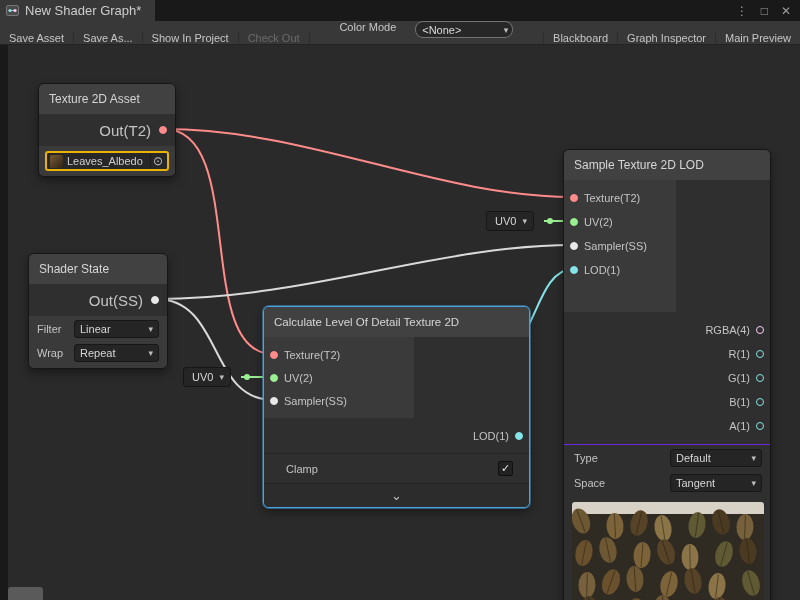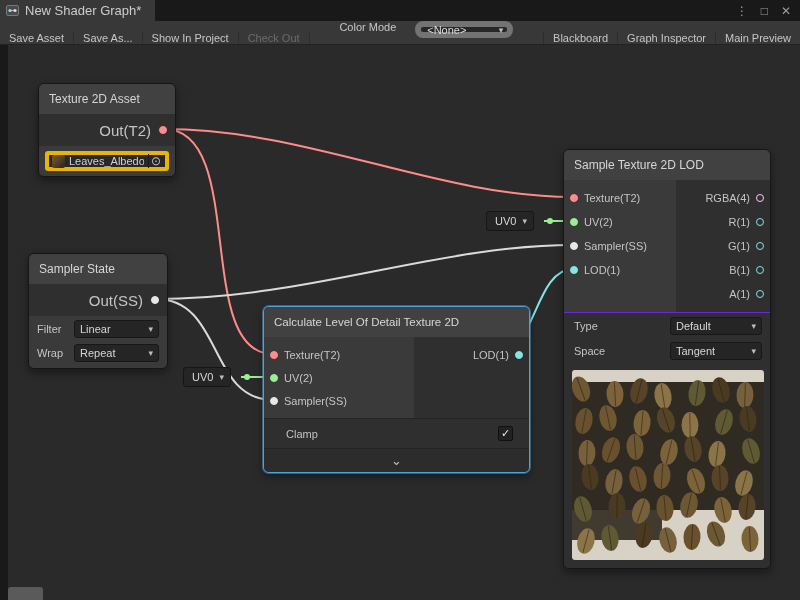--- a/index.html
+++ b/index.html
@@ -11,21 +11,21 @@
   .sg-icon { width:13px; height:13px; display:flex; }
   .win-controls { margin-left:auto; display:flex; align-items:center; gap:13px; padding-right:9px; color:#9e9e9e; font-size:12px; }
 
   
   .toolbar { display:flex; align-items:stretch; justify-content:space-between; height:24px; background:#383838; border-bottom:1px solid #232323; color:#c6c6c6; font-size:11px; }
   .tb-group { display:flex; align-items:flex-end; }
   button.tb-btn { appearance:none; background:transparent; border:none; border-right:1px solid #2d2d2d; color:#c6c6c6; font-size:11px; font-family:inherit; padding:0 9px; display:flex; align-items:center; white-space:nowrap; }
   .tb-right button.tb-btn { border-right:none; border-left:1px solid #2d2d2d; }
   button.tb-btn.disabled { color:#6b6b6b; }
   .tb-center { display:flex; gap:7px; padding:0 4px; }
-  .tb-dropdown { display:flex; align-items:center; justify-content:space-between; width:98px; height:17px; background:#272727; border:6px solid #737373; border-radius:8px; padding:0 4px 0 6px; color:#dcdcdc;margin-left:12px; }
+  .tb-dropdown { display:flex; align-items:center; justify-content:space-between; width:98px; height:17px; background:#272727; border:1px solid #737373; border-radius:8px; padding:0 4px 0 6px; color:#dcdcdc;margin-left:12px; }
   .dd-arrow { font-size:9px; color:#bdbdbd; }
 
   
   .canvas { position:absolute; left:8px; top:45px; width:800px; height:555px; background:#2a2a2a; overflow:hidden; }
   .wires { position:absolute; inset:0; }
   .wires path { fill:none; }
 
   
   .node { position:absolute; background:#2f2f2f; border:1px solid #161616; border-radius:6px; box-shadow:0 4px 10px rgba(0,0,0,.4); color:#c4c4c4; overflow:hidden; }
   .node.selected { border-color:#4AA3DF; box-shadow:0 0 0 1px rgba(74,163,223,.5), 0 4px 10px rgba(0,0,0,.4); }
@@ -36,30 +36,30 @@
   .p-red   { border-color:#FF8B8B; background:#FF8B8B; }
   .p-green { border-color:#9AEF92; background:#9AEF92; }
   .p-cyan  { border-color:#84E4E7; background:#84E4E7; }
   .p-white { border-color:#E8E8E8; background:#E8E8E8; }
   .p-pink  { border-color:#FBCBF4; background:#FBCBF4; }
   .port.hollow { background:transparent; }
 
   .row-out { display:flex; align-items:center; justify-content:flex-end; gap:8px; height:32px; padding-right:8px; background:#2f2f2f; font-size:15px; }
 
   .obj-row { padding:5px 6px; background:#3a3a3a; }
-  .obj-field { display:flex; align-items:center; gap:4px; height:20px; background:#272727; border:4px solid #eab308; border-radius:3px; padding:0 2px 0 3px; font-size:11px; color:#cfcfcf; }
+  .obj-field { display:flex; align-items:center; gap:4px; height:20px; background:#272727; border:2px solid #eab308; border-radius:3px; padding:0 2px 0 3px; font-size:11px; color:#cfcfcf; }
   .obj-thumb { width:13px; height:13px; border-radius:2px; background:linear-gradient(135deg,#7a5c36,#4c3a22 60%,#2e2417); flex:0 0 13px; }
   .obj-name { flex:1; overflow:hidden; white-space:nowrap; }
   .obj-picker { width:15px; text-align:center; color:#bdbdbd; font-size:12px; border-left:1px solid #1c1c1c; }
 
   .ctl-row { display:flex; align-items:center; height:26px; padding:0 8px; gap:7px; background:#3a3a3a; font-size:11px; }
   .ctl-row .lbl { flex:0 0 30px; }
   .mini-dd { display:flex; align-items:center; justify-content:space-between; height:18px; background:#252525; border:1px solid #171717; border-radius:3px; padding:0 5px; font-size:11px; color:#d6d6d6; flex:1; }
 
-  .split-body { display:flex; }
+  .split-body { display:flex;flex-direction:column; }
   .col-in  { background:#3a3a3a; padding:6px 0; }
   .col-out { background:#2f2f2f; padding:6px 0; flex:1; }
   .port-row { display:flex; align-items:center; gap:6px; padding-left:6px; font-size:11px; white-space:nowrap; }
   .port-row.right { justify-content:flex-end; padding-right:6px; padding-left:0; }
   .h23 { height:23px; } .h24 { height:24px; }
 
   .clamp-row { display:flex; align-items:center; height:30px; background:#2f2f2f; border-top:1px solid #242424; padding:0 16px 0 22px; font-size:11px; }
   .checkbox { margin-left:auto; width:15px; height:15px; background:#222222; border:1px solid #101010; border-radius:2px; color:#e8e8e8; font-size:11px; line-height:13px; text-align:center; }
   .expander-row { height:24px; background:#2c2c2c; border-top:1px solid #242424; display:flex; align-items:center; justify-content:center; color:#c0c0c0; font-size:13px; }
 
@@ -139,21 +139,21 @@
     <div class="obj-row">
       <div class="obj-field">
         <span class="obj-thumb"></span>
         <span class="obj-name">Leaves_Albedo</span>
         <span class="obj-picker">⊙</span>
       </div>
     </div>
   </div>
 
   <div class="node" style="left:20px; top:208px; width:140px;">
-    <div class="node-head">Sampler State</div>
+    <div class="node-head">Shader State</div>
     <div class="row-out">
       <span>Out(SS)</span>
       <span class="port p-white"></span>
     </div>
     <div class="ctl-row">
       <span class="lbl">Filter</span>
       <div class="mini-dd">
         <span>Linear</span>
         <span class="dd-arrow">▾</span>
       </div>

